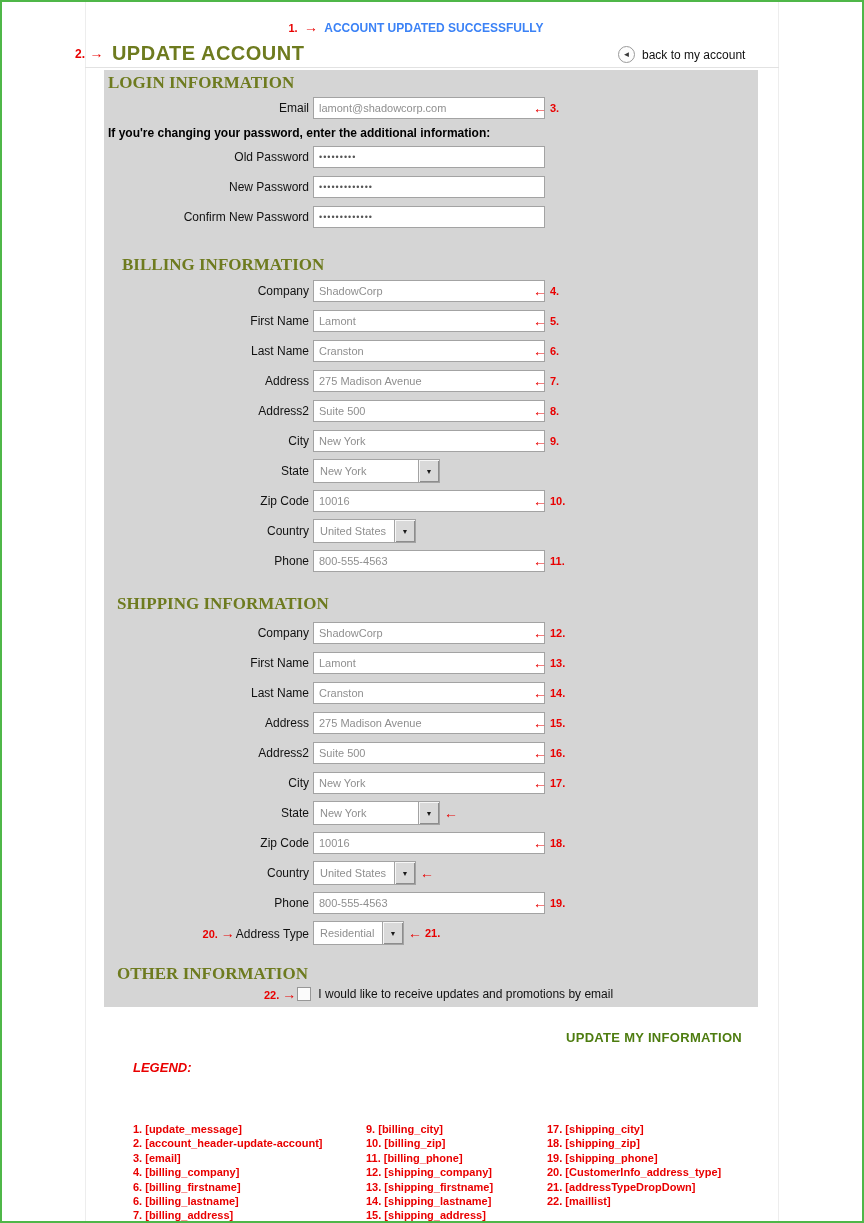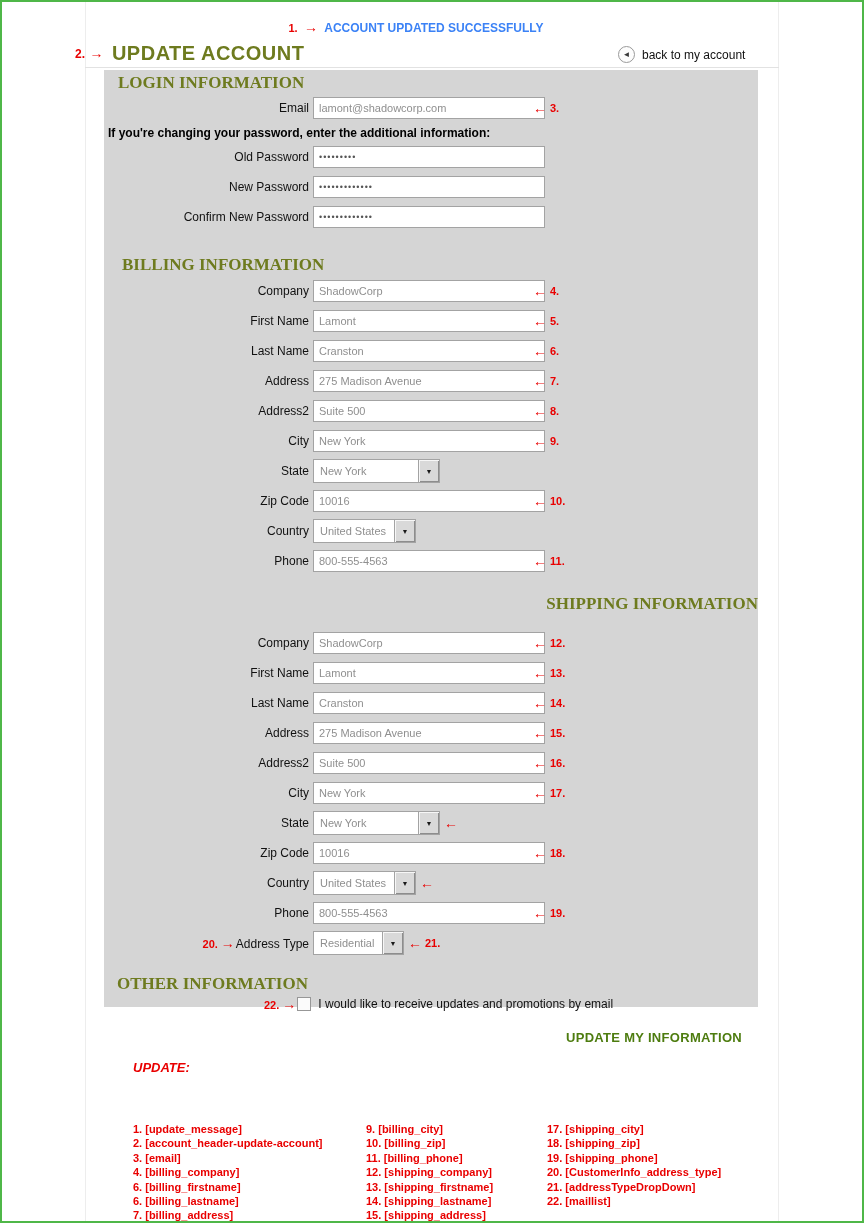--- a/index.html
+++ b/index.html
@@ -27,23 +27,23 @@
   .header-row { position:absolute; top:40px; left:73px; white-space:nowrap; }
   .page-title { display:inline-block; color:#6e7b1f; font-size:20px; font-weight:bold; letter-spacing:0.5px; vertical-align:middle; margin-left:4px; }
   .header-row .a-num { font-size:12px; }
 
   .back-link { position:absolute; top:44px; left:616px; display:flex; align-items:center; cursor:pointer; }
   .back-circle { width:15px; height:15px; border:1px solid #9a9a9a; border-radius:50%; display:flex; align-items:center; justify-content:center; font-size:8px; color:#3a3a3a; background:#fdfdfd; }
   .back-text { margin-left:7px; font-size:12px; color:#111; }
 
   .panel { position:absolute; top:68px; left:102px; width:654px; height:937px; background:#d5d5d5; }
   .sec-h { font-family:"Liberation Serif","DejaVu Serif",serif; color:#6e7b1f; font-size:17px; font-weight:bold; line-height:20px; }
-  .h-login    { margin:3px 0 4px 14px; }
+  .h-login    { margin:3px 0 4px 4px; }
   .h-billing  { margin:27px 0 5px 18px; }
-  .h-shipping { margin:22px 0 18px 13px;text-align:right; }
+  .h-shipping { margin:22px 0 8px 13px; }
   .h-other    { margin:20px 0 3px 13px; }
 
   .row { display:flex; align-items:center; height:22px; margin-bottom:8px; position:relative; }
   .row-first { margin-top:2px; }
   .row-label { width:205px; padding-right:4px; text-align:right; font-size:12px; color:#111; flex:none; white-space:nowrap; }
   .txt-input {
     width:220px; height:20px; flex:none;
     border:1px solid #a3a3a3; background:#fff;
     font-family:"Liberation Sans","DejaVu Sans",sans-serif;
     font-size:11px; color:#8f8f8f; padding:0 5px;
@@ -318,21 +318,21 @@
     <div class="chk-row">
       <span class="pre-annot"><span class="a-num">22.</span><span class="a-arrow">→</span></span>
       <span class="checkbox"></span>
       <span class="chk-label">I would like to receive updates and promotions by email</span>
     </div>
 
   </div>
 
   <div class="update-link">UPDATE MY INFORMATION</div>
 
-  <div class="legend-title">UPDATE:</div>
+  <div class="legend-title">LEGEND:</div>
   <div class="legend-cols">
     <div class="legend-col legend-col-1">
       <div class="legend-item">1. [update_message]</div>
       <div class="legend-item">2. [account_header-update-account]</div>
       <div class="legend-item">3. [email]</div>
       <div class="legend-item">4. [billing_company]</div>
       <div class="legend-item">6. [billing_firstname]</div>
       <div class="legend-item">6. [billing_lastname]</div>
       <div class="legend-item">7. [billing_address]</div>
       <div class="legend-item">8. [billing_address2]</div>

